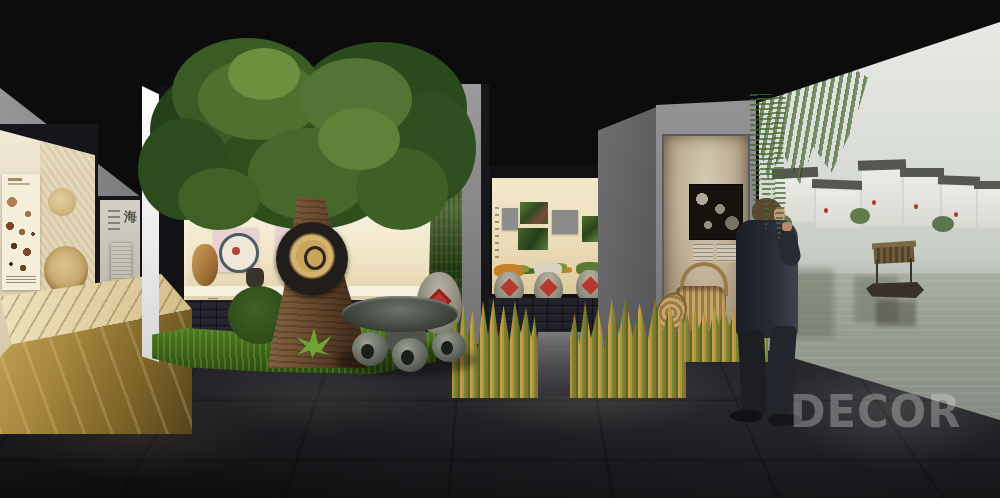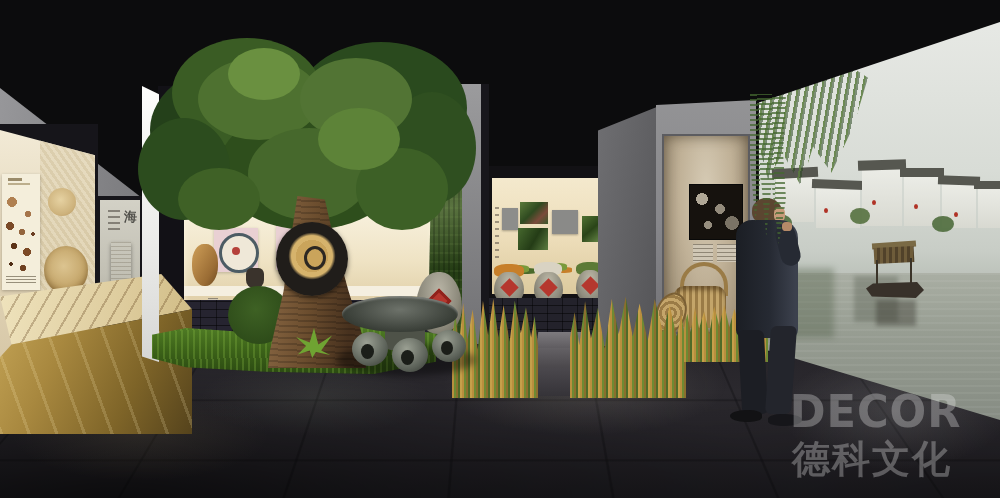--- a/index.html
+++ b/index.html
@@ -270,15 +270,14 @@
     <div class="abs" style="left:8px;top:22px;width:62px;height:118px;border-radius:16px 18px 8px 8px;background:linear-gradient(90deg,#1b1e24 0%,#262a33 55%,#3c414d 96%);"></div>
     <div class="abs" style="left:50px;top:26px;width:20px;height:42px;border-radius:10px;background:#262a33;transform:rotate(-14deg);"></div>
     <div class="abs" style="left:54px;top:24px;width:10px;height:9px;border-radius:40%;background:#b58a68;"></div>
     <div class="abs" style="left:12px;top:132px;width:26px;height:84px;border-radius:6px;background:#1c1e24;transform:skewX(3deg);"></div>
     <div class="abs" style="left:40px;top:128px;width:26px;height:88px;border-radius:6px;background:#23252c;transform:skewX(-4deg);"></div>
     <div class="abs" style="left:2px;top:212px;width:32px;height:12px;border-radius:50% 40% 40% 50%;background:#121214;"></div>
     <div class="abs" style="left:40px;top:216px;width:34px;height:12px;border-radius:40% 50% 50% 40%;background:#16161a;"></div>
   </div>
 
   <div class="watermark" style="left:788px;top:386px;position:absolute;font-size:44px;letter-spacing:1px;transform:scaleX(.98);">DECOR</div>
-  <div class="watermark" style="left:792px;top:434px;position:absolute;font-size:38px;letter-spacing:2px;">德科文化</div>
 
 </div>
 
 </body></html>

